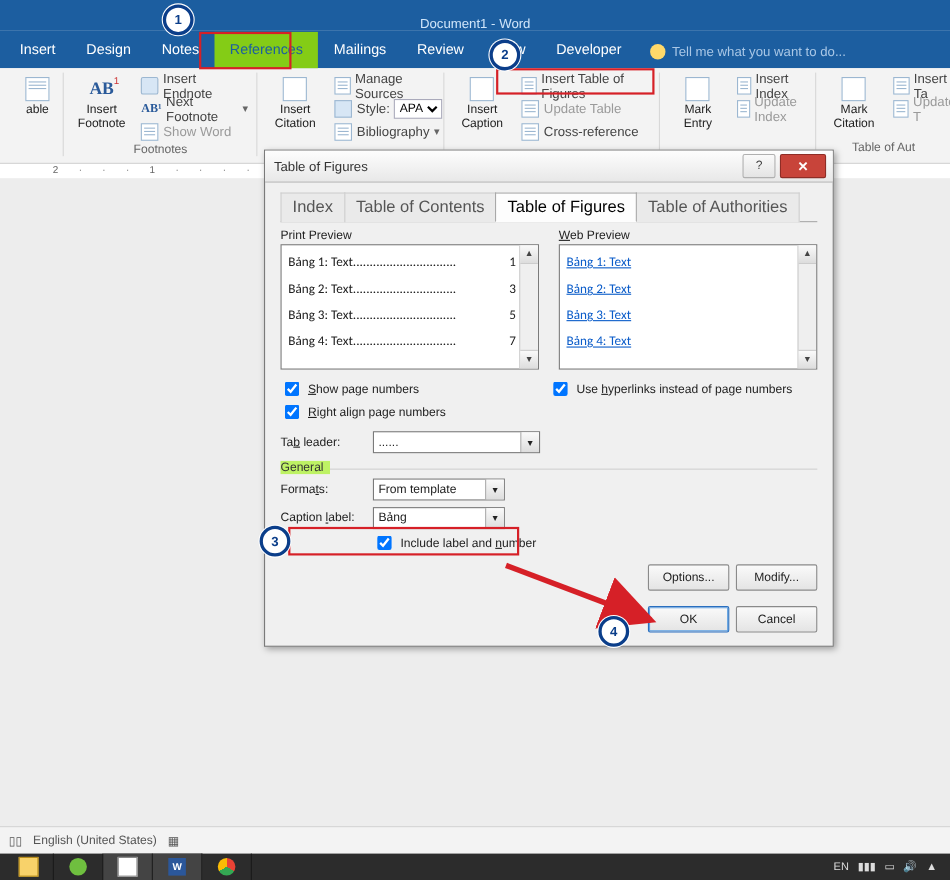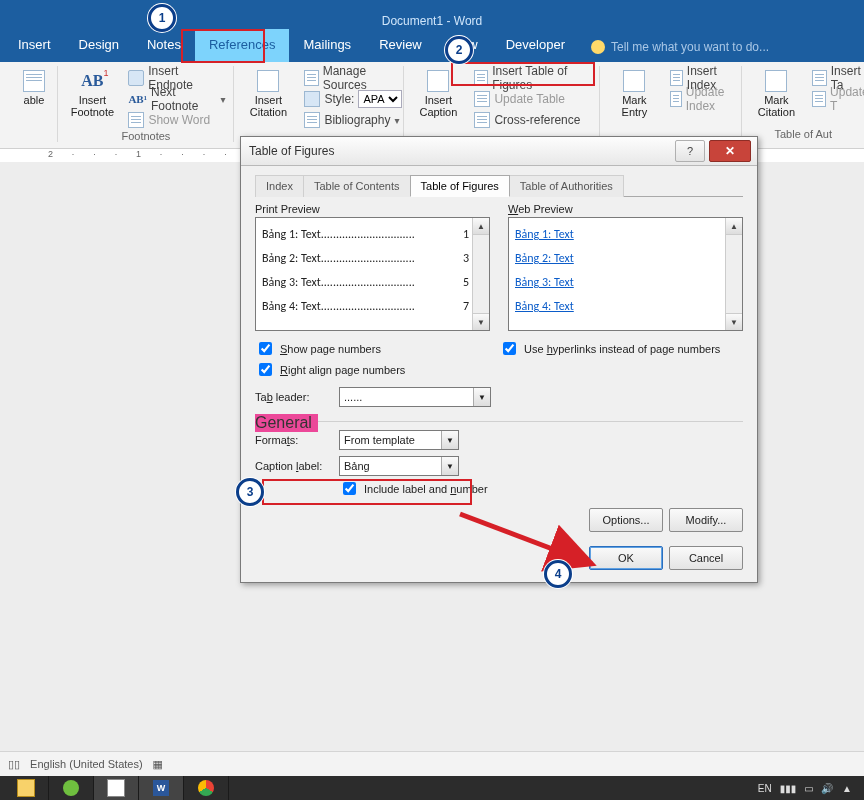--- a/index.html
+++ b/index.html
@@ -3,21 +3,21 @@
 <meta charset="utf-8">
 <style>
 html,body{margin:0;padding:0;font-family:"Segoe UI",Arial,sans-serif;font-size:12px;color:#222;background:#ededed;overflow:hidden;width:864px;height:800px;position:relative}
 
 
 .titlebar{background:#1c5ea0;height:28px;color:#cfe5fa;display:flex;align-items:flex-end;justify-content:center;font-size:12px}
 
 
 .tabs{background:#1c5ea0;height:34px;display:flex;align-items:flex-end;padding:0 4px;color:#fff;gap:0}
 .tab{padding:8px 14px 10px 14px;font-size:13px;color:#fff;cursor:default;position:relative}
-.tab.active{background:#7dd3fc;color:#1c5ea0}
+.tab.active{background:#84cc16;color:#1c5ea0}
 
 .tell{color:#a9c7e6;margin-left:12px;display:flex;align-items:center;gap:6px;font-size:12px;padding-bottom:8px}
 .bulb{width:14px;height:14px;border-radius:50%;background:#ffd96a;display:inline-block}
 
 
 .ribbon{background:#f3f3f3;border-bottom:1px solid #d0d0d0;height:82px;display:flex;align-items:flex-start;padding-top:4px}
 .group{border-right:1px solid #d8d8d8;padding:2px 6px 0 6px;height:76px;display:flex;flex-direction:column;position:relative;box-sizing:border-box}
 .group-body{display:flex;gap:6px;flex:1}
 .group-title{font-size:11px;color:#666;text-align:center;padding-bottom:2px}
 .bigbtn{display:flex;flex-direction:column;align-items:center;gap:2px;padding:2px 6px;min-width:44px}
@@ -38,21 +38,21 @@
 .dialog{position:absolute;left:240px;top:136px;width:516px;background:#f0f0f0;border:1px solid #7a7a7a;box-shadow:2px 2px 6px rgba(0,0,0,.35)}
 .dlg-titlebar{height:28px;background:linear-gradient(#fdfdfd,#e8e8e8);border-bottom:1px solid #b8b8b8;display:flex;align-items:center;padding-left:8px;font-size:12px;color:#333}
 .dlg-titlebar .spacer{flex:1}
 .dlg-help{width:28px;height:20px;border:1px solid #b0b0b0;background:linear-gradient(#fafafa,#e4e4e4);display:flex;align-items:center;justify-content:center;margin-right:4px;border-radius:2px;font-size:11px;color:#444}
 .dlg-close{width:40px;height:20px;background:#c8443a;border:1px solid #8e2d26;color:#fff;display:flex;align-items:center;justify-content:center;border-radius:2px;margin-right:6px;font-weight:bold}
 
 .dlg-body{padding:8px 14px 12px 14px}
 
 
 .dlg-tabs{display:flex;border-bottom:1px solid #a9a9a9;margin-bottom:6px}
-.dlg-tab{padding:4px 10px;border:1px solid #cfcfcf;border-bottom:none;background:#eaeaea;font-size:11px;color:#555;margin-right:-1px;position:relative;top:1px}
+.dlg-tab{padding:4px 10px;border:1px solid #cfcfcf;border-bottom:none;background:#eaeaea;font-size:15px;color:#555;margin-right:-1px;position:relative;top:1px}
 .dlg-tab.active{background:#fdfdfd;border-color:#a9a9a9;border-bottom:1px solid #fdfdfd;color:#000;z-index:2}
 
 .previews{display:flex;gap:18px;margin-bottom:6px}
 .pv{flex:1}
 .pv-label{font-size:11px;margin-bottom:2px}
 .pv-label .u{text-decoration:underline}
 .pv-box{border:1px solid #7a7a7a;background:#fff;height:112px;overflow:hidden;position:relative;font-family:Calibri,Arial,sans-serif}
 .pv-scroll{position:absolute;right:0;top:0;width:16px;height:100%;background:#efefef;border-left:1px solid #ccc}
 .pv-scroll .arr{height:16px;background:linear-gradient(#fafafa,#ddd);border-bottom:1px solid #ccc;display:flex;align-items:center;justify-content:center;font-size:8px;color:#444}
 .pv-scroll .arr.b{border-top:1px solid #ccc;border-bottom:none;position:absolute;bottom:0;width:100%}
@@ -66,21 +66,21 @@
 .chk .u{text-decoration:underline}
 
 .row{display:flex;align-items:center;gap:6px;margin-top:6px;font-size:11px}
 .row label{min-width:78px}
 .row .u{text-decoration:underline}
 .combo{display:flex;border:1px solid #7a7a7a;height:18px;background:#fff;align-items:center}
 .combo span{flex:1;padding:0 4px;font-size:11px}
 .combo .cbtn{width:16px;height:100%;background:linear-gradient(#fafafa,#ddd);border-left:1px solid #aaa;display:flex;align-items:center;justify-content:center;font-size:8px}
 
 .hr{border-top:1px solid #d0d0d0;margin:14px 0 8px 0;position:relative}
-.hr-label{position:absolute;top:-8px;left:0;background:#ec4899;padding-right:6px;font-size:16px;color:#333}
+.hr-label{position:absolute;top:-8px;left:0;background:#bef264;padding-right:6px;font-size:11px;color:#333}
 
 .dlg-buttons{display:flex;justify-content:flex-end;gap:6px;margin-top:14px}
 .btn{min-width:72px;height:22px;border:1px solid #8a8a8a;background:linear-gradient(#fafafa,#e4e4e4);border-radius:2px;font-size:11px;display:flex;align-items:center;justify-content:center;color:#222}
 .btn.primary{border-color:#2a6fbf;box-shadow:0 0 0 1px #5fa1e2 inset}
 
 
 .callout{position:absolute;width:22px;height:22px;border-radius:50%;background:#fff;border:3px solid #0b3e8a;color:#0b3e8a;font-weight:bold;display:flex;align-items:center;justify-content:center;font-size:12px;z-index:50;box-shadow:0 0 0 1px #fff}
 .redbox{position:absolute;border:2px solid #d62027;z-index:40;pointer-events:none}
 
 

